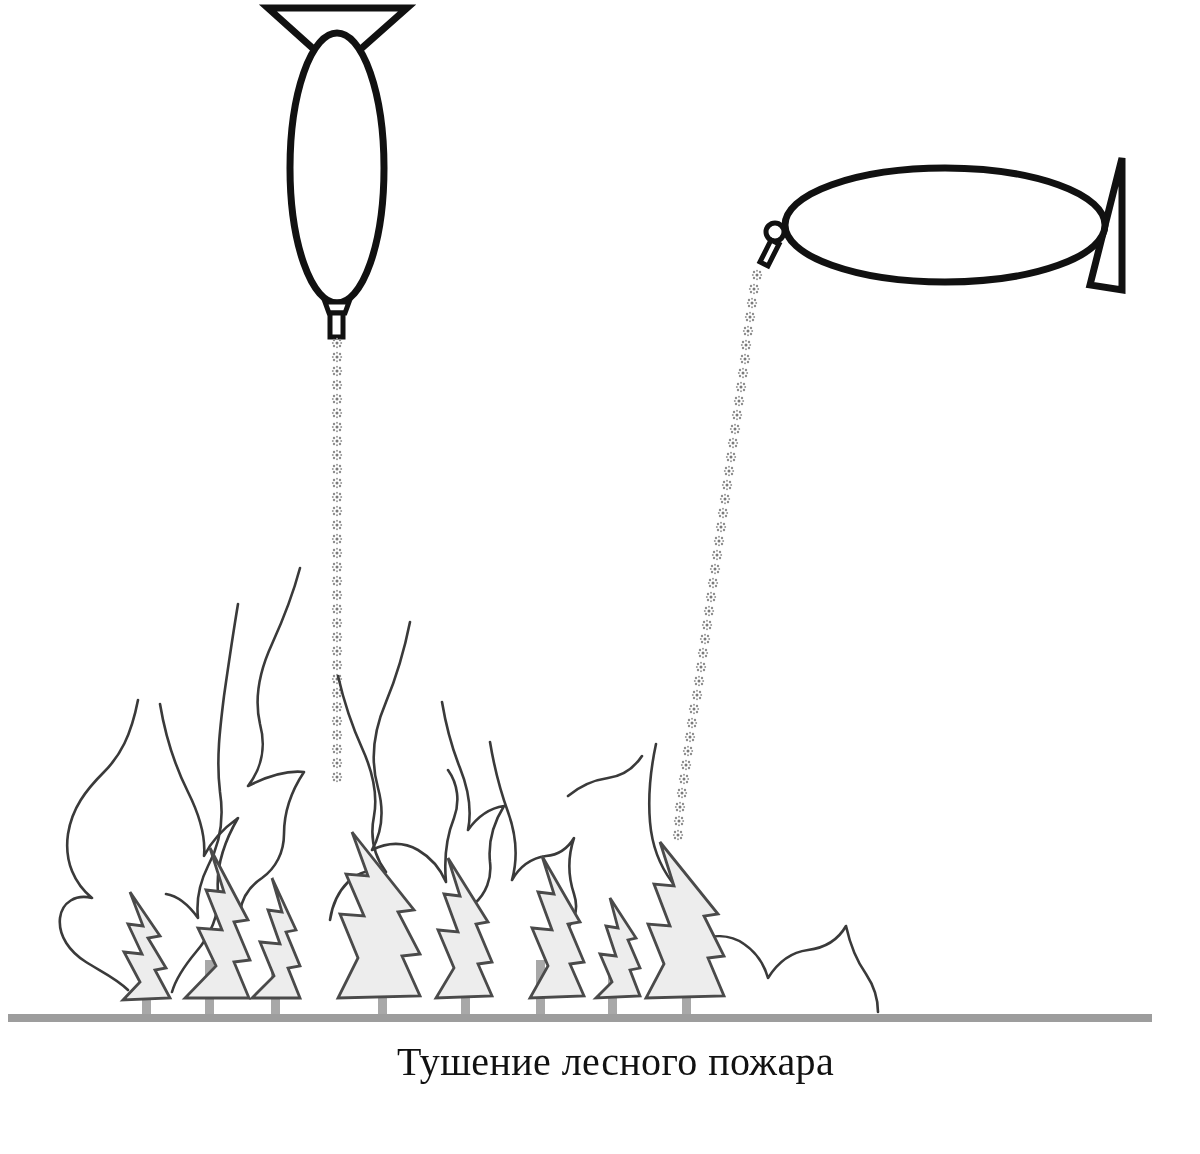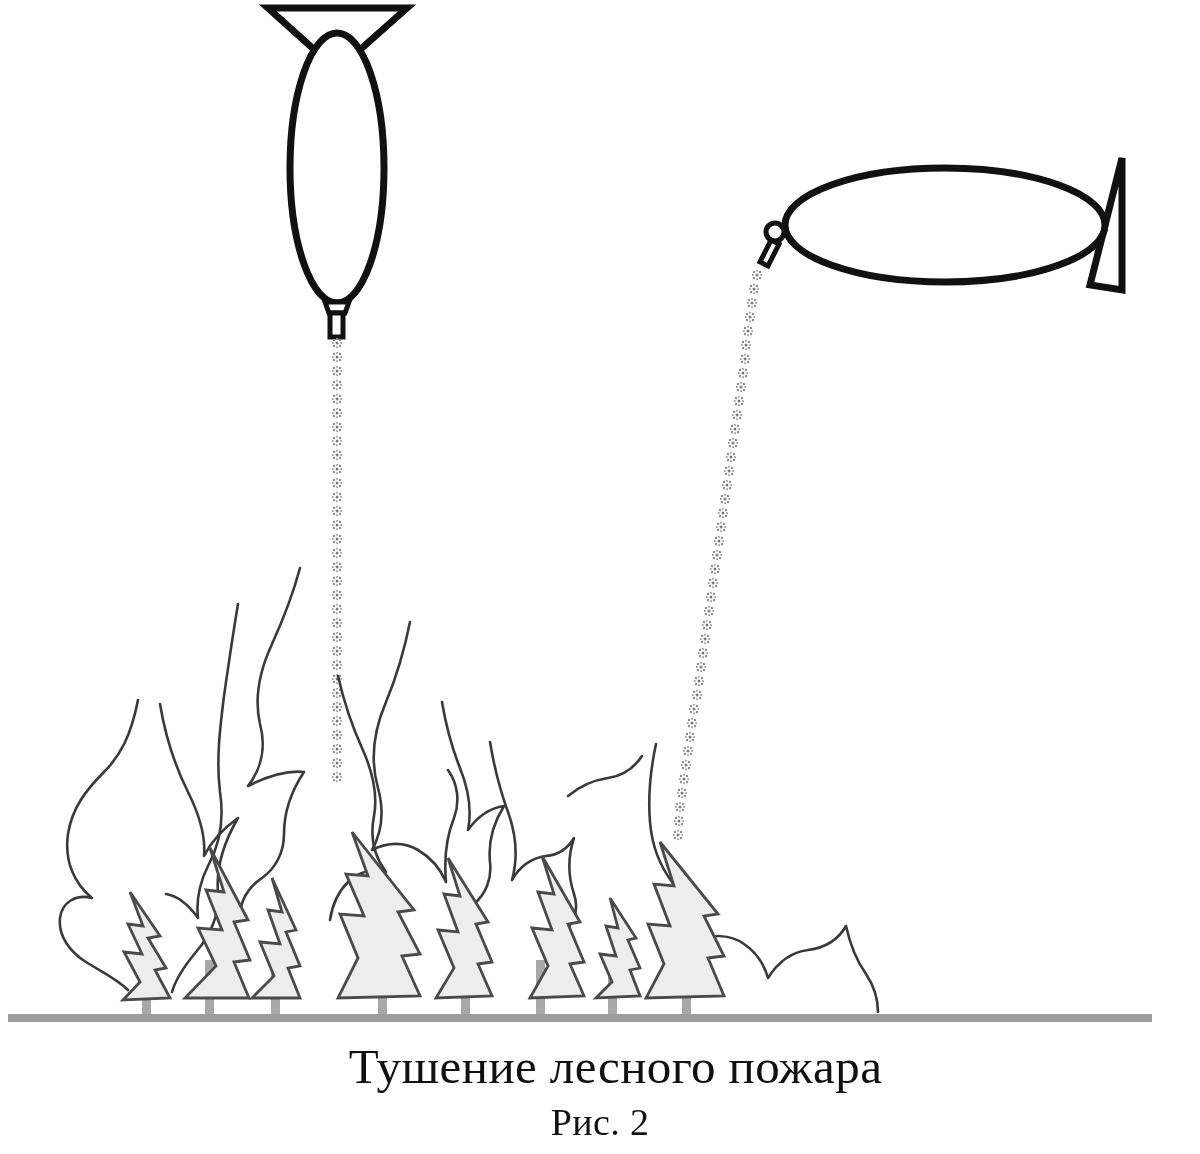--- a/index.html
+++ b/index.html
@@ -28,21 +28,21 @@
   .caption-block {
     position: absolute;
     left: 0;
     top: 1040px;
     width: 1200px;
     text-align: center;
     line-height: 1.12;
   }
   .caption-line-1 {
     font-family: "Liberation Serif", serif;
-    font-size: 49px;
+    font-size: 40px;
     color: #111111;
     letter-spacing: 0.4px;
     display: block;
     margin-left: 31px;
   }
   .caption-line-2 {
     font-family: "Liberation Serif", serif;
     font-size: 38px;
     color: #111111;
     letter-spacing: 0.4px;
@@ -282,16 +282,15 @@
         <path d="M 660 842 L 674 886 L 654 884 L 670 926 L 648 924 L 664 964
                  L 646 998 L 724 996 L 708 958 L 724 956 L 704 916 L 718 914 Z"></path>
       </g>
     </g>
 
     <rect x="8" y="1014" width="1144" height="8" fill="#9d9d9d"></rect>
   </svg>
 
   <div class="caption-block">
     <span class="caption-line-1">Тушение лесного пожара</span>
-    <span class="caption-line-2">Рис. 2</span>
   </div>
 
 </div>
 
 </body></html>

